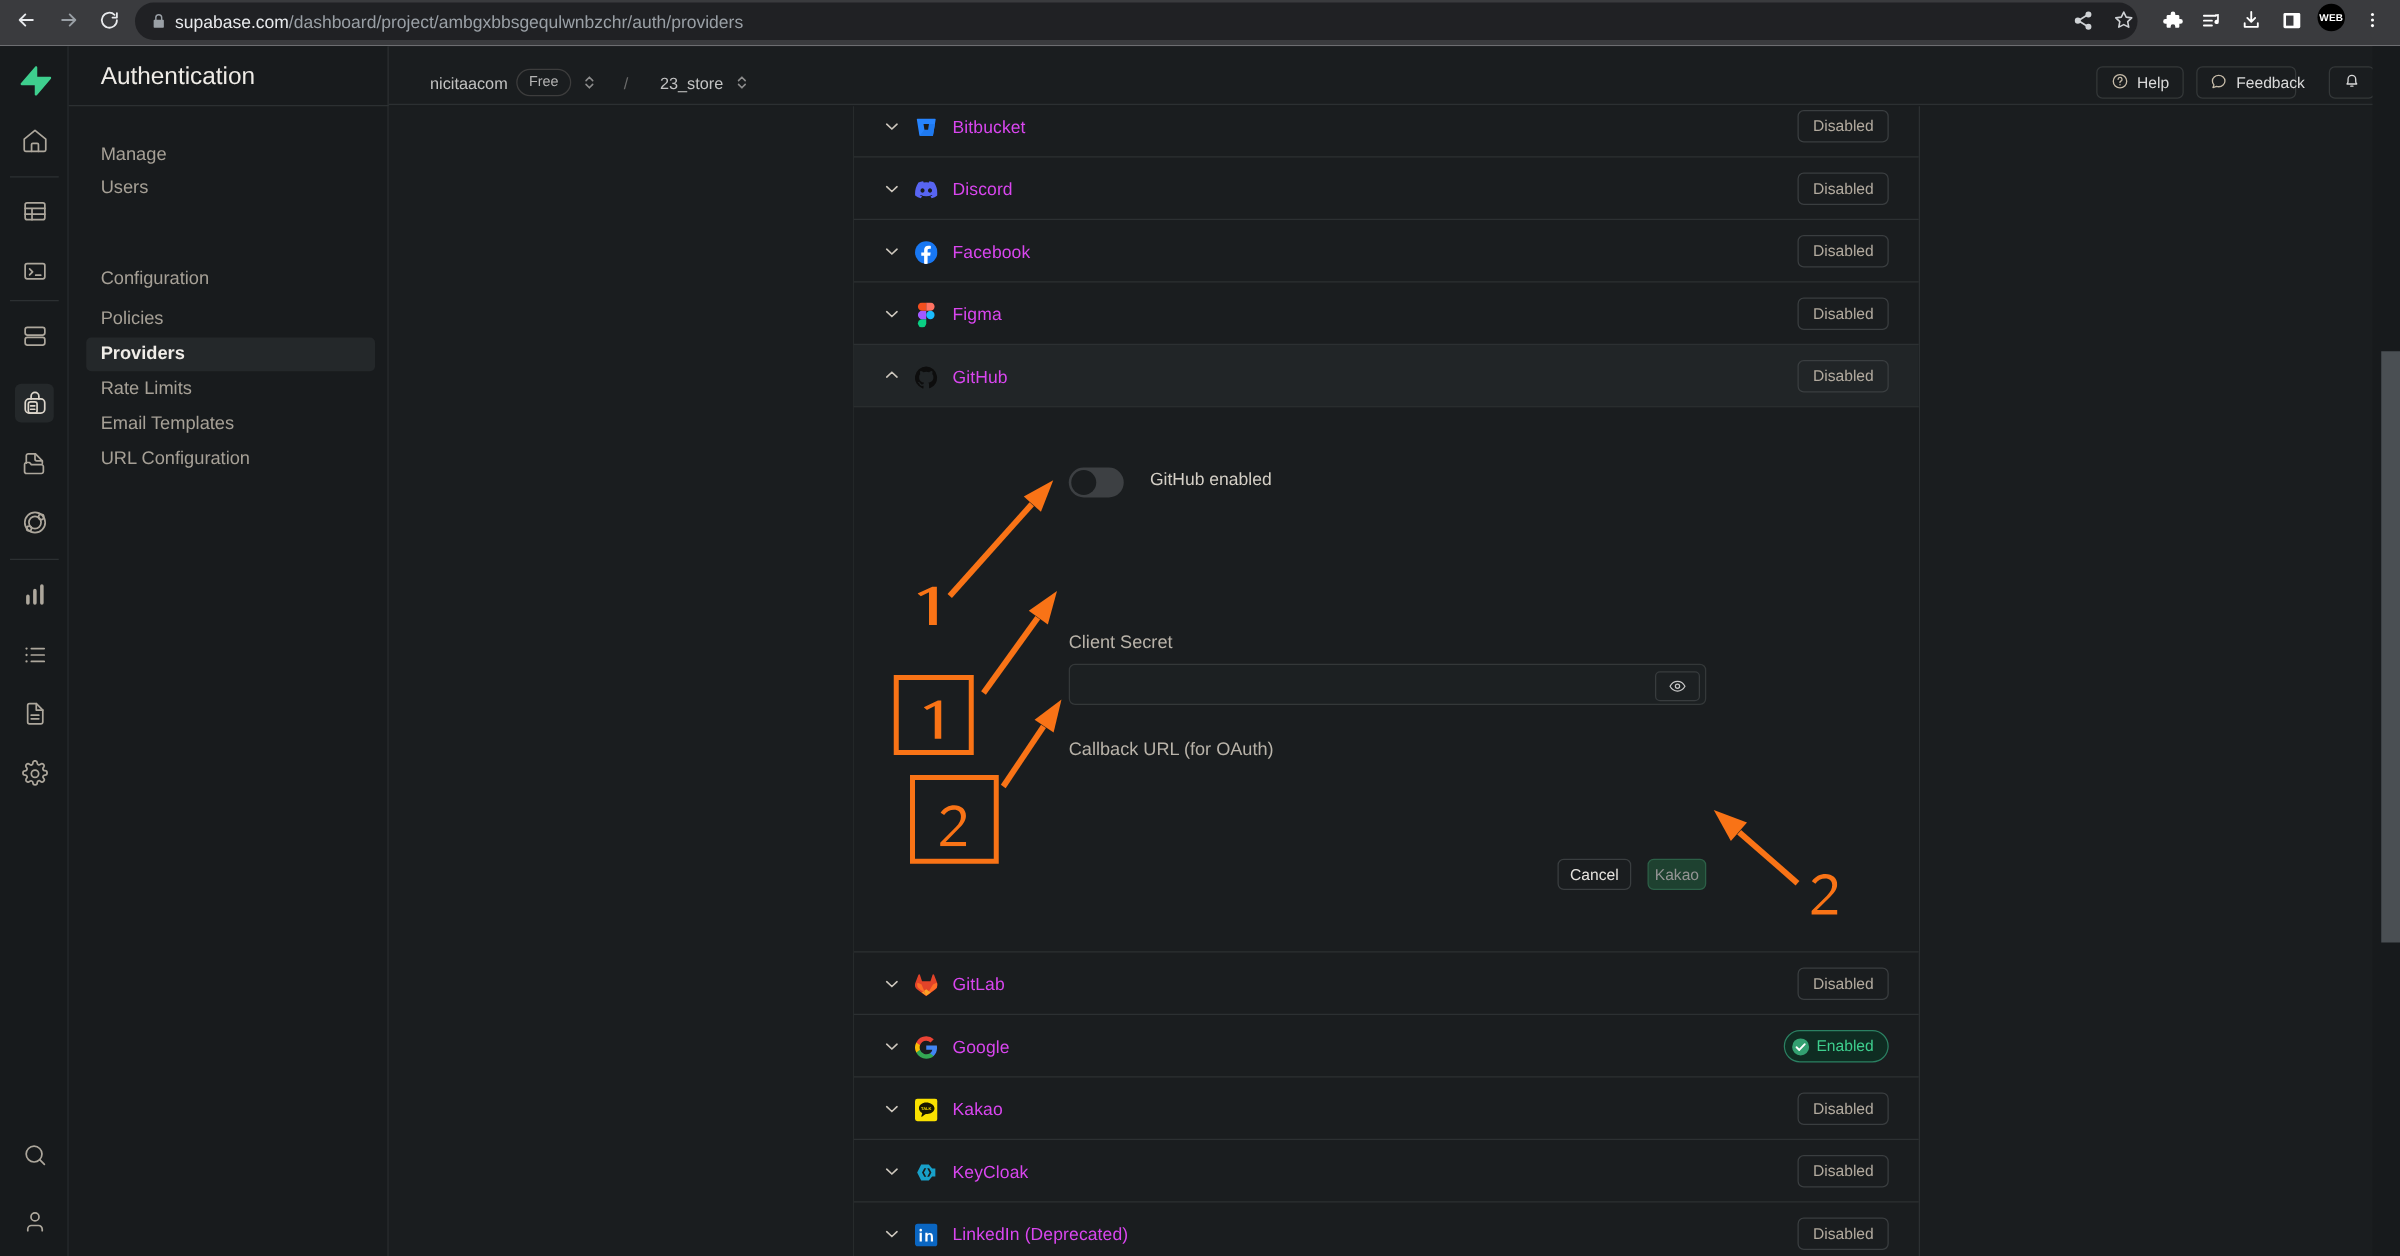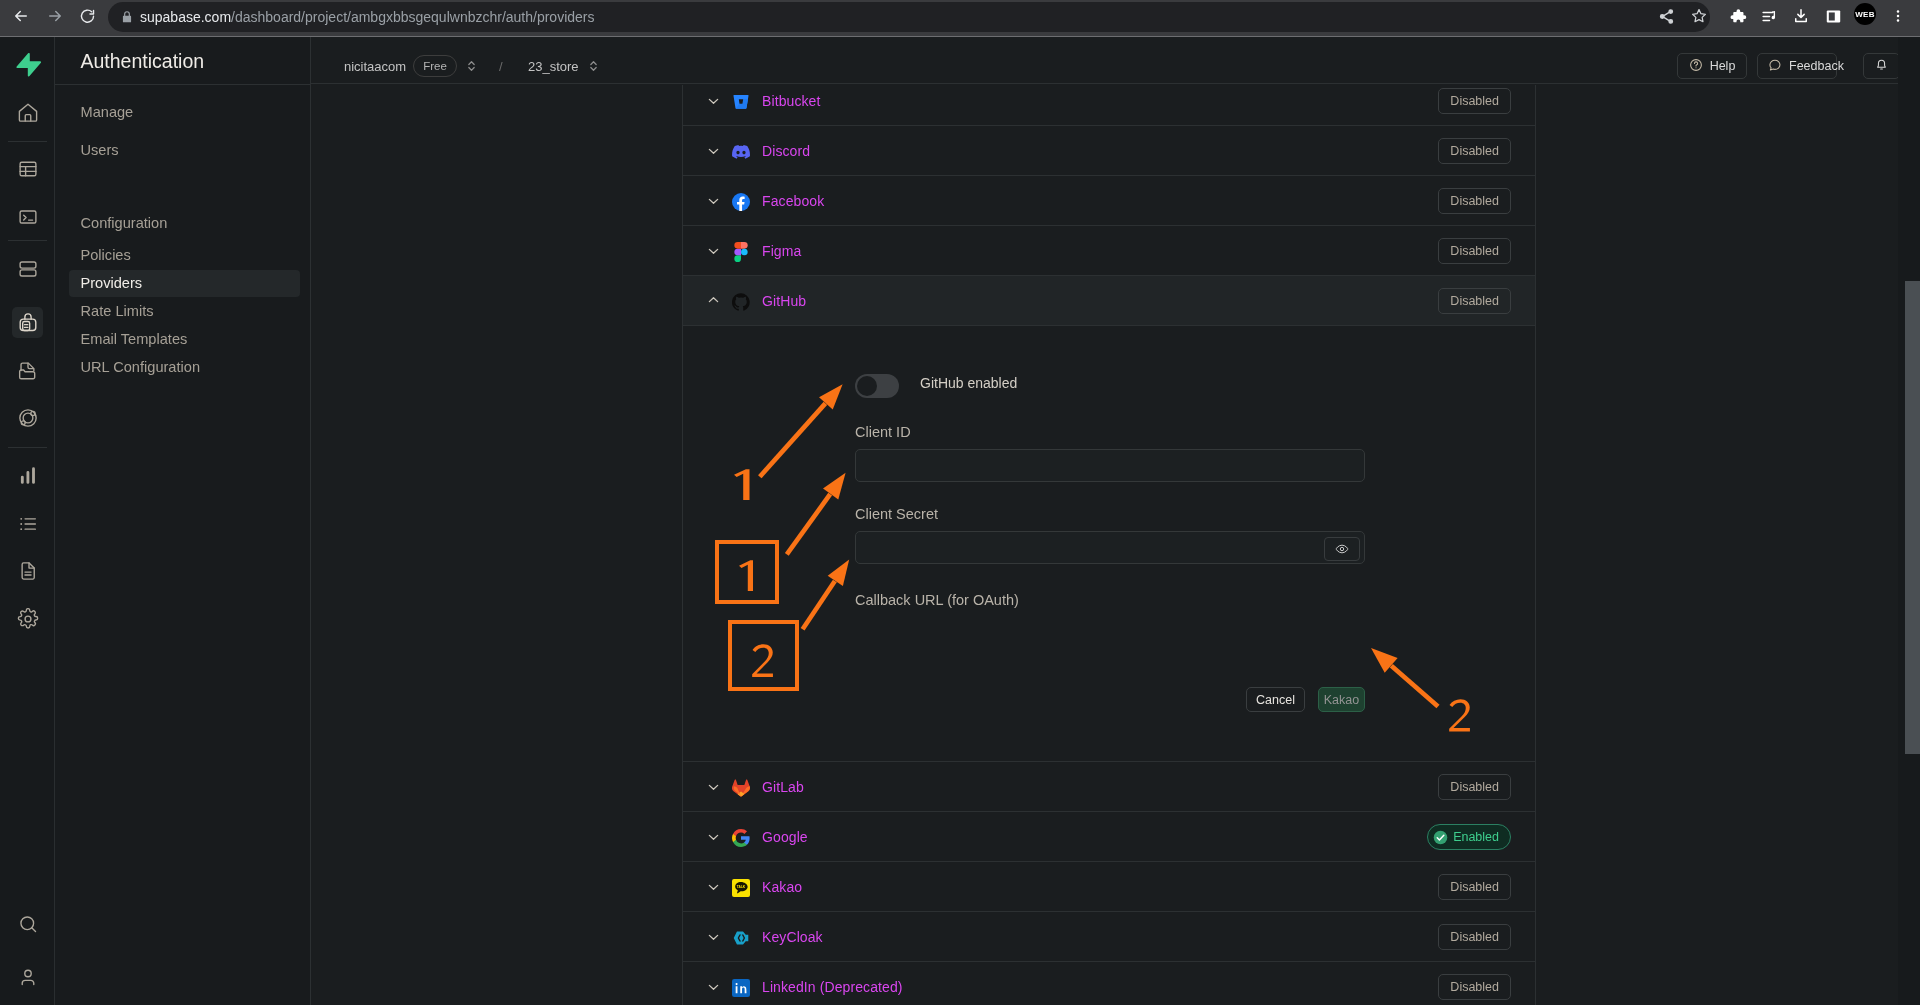--- a/index.html
+++ b/index.html
@@ -27,21 +27,21 @@
   .rail-sep{position:absolute;left:8px;width:39px;height:1px;background:#2c3032}
   .rail-ico{position:absolute;left:12px;width:31px;height:31px;display:flex;align-items:center;justify-content:center;border-radius:5px}
   .rail-ico.active{background:#24282a}
 
   
   .nav2{position:absolute;left:55px;top:0;width:256px;height:968px;background:#181b1d;border-right:1px solid #2c3032}
   .nav2-title{position:absolute;left:25.5px;top:11px;font-size:19.5px;line-height:26px;color:#efece7;font-weight:400}
   .nav2-head-border{position:absolute;left:0;top:47px;width:256px;height:1px;background:#2c3032}
   .nav2-item{position:absolute;left:13.5px;width:231px;height:27px;display:flex;align-items:center;
     padding-left:12px;font-size:14.6px;color:#a6a096;border-radius:4px}
-  .nav2-item.sel{background:#24282a;color:#f0ede8;font-weight:400}
+  .nav2-item.sel{background:#24282a;color:#f0ede8;font-weight:700}
   .nav2-group{position:absolute;left:13.5px;width:231px;height:27px;display:flex;align-items:center;
     padding-left:12px;font-size:14.6px;color:#a6a096}
 
   
   .topbar{position:absolute;left:311px;top:0;width:1609px;height:47px;border-bottom:1px solid #2c3032}
   .crumb{position:absolute;top:0;display:flex;align-items:center;height:58px;font-size:13px;color:#c3c3c3}
   .badge-free{height:22px;border:1px solid #3d3d3d;border-radius:11px;padding:0 9px;display:flex;
     align-items:center;font-size:11.5px;color:#b4b4b4}
   .chev2{width:12px;height:18px;display:flex;flex-direction:column;align-items:center;justify-content:center}
   .hdr-btn{position:absolute;top:16px;height:26px;border:1px solid #343839;border-radius:5px;display:flex;
@@ -261,21 +261,21 @@
         <svg width="22" height="22" viewBox="0 0 24 24" fill="none" stroke="#ada79c" stroke-width="1.5" stroke-linecap="round" stroke-linejoin="round">
           <circle cx="12" cy="8.2" r="3.5"></circle>
           <path d="M5.7 20.2v-1.3a3.2 3.2 0 0 1 3.2-3.2h6.2a3.2 3.2 0 0 1 3.2 3.2v1.3"></path>
         </svg>
       </div>
     </div>
 
   <div class="nav2">
     <div class="nav2-title">Authentication</div>
     <div class="nav2-head-border"></div>
-  <div class="nav2-group" style="top: 61px;">Manage</div>
+  <div class="nav2-group" style="top: 73px;">Manage</div>
       <div class="nav2-item" style="top: 99.5px;">Users</div>
       <div class="nav2-group" style="top: 172.5px;">Configuration</div>
       <div class="nav2-item" style="top: 204.5px;">Policies</div>
       <div class="nav2-item sel" style="top: 232.5px;">Providers</div>
       <div class="nav2-item" style="top: 260.5px;">Rate Limits</div>
       <div class="nav2-item" style="top: 288.5px;">Email Templates</div>
       <div class="nav2-item" style="top: 316.5px;">URL Configuration</div>
     </div>
 
   <div class="topbar">
@@ -409,26 +409,20 @@
           <span class="pstate">
             <span>Disabled</span>
           </span>
         </div>
         <div class="panel">
           <div class="toggle-row">
             <span class="toggle">
               <i></i>
             </span>
             <span class="toggle-label">GitHub enabled</span>
-          </div>
-          <div class="fgroup" style="top:97.5px">
-            <div class="flabel">Client ID</div>
-            <div class="finput">
-              <span class="val"></span>
-            </div>
           </div>
           <div class="fgroup" style="top:180px">
             <div class="flabel">Client Secret</div>
             <div class="finput">
               <span class="val"></span>
               <span class="eyebtn">
                 <svg width="14" height="14" viewBox="0 0 24 24" fill="none" stroke="#c9c9c9" stroke-width="1.7">
                   <path d="M1.8 12S5.4 5.4 12 5.4 22.2 12 22.2 12 18.6 18.6 12 18.6 1.8 12 1.8 12z"></path>
                   <circle cx="12" cy="12" r="2.9"></circle>
                 </svg>

